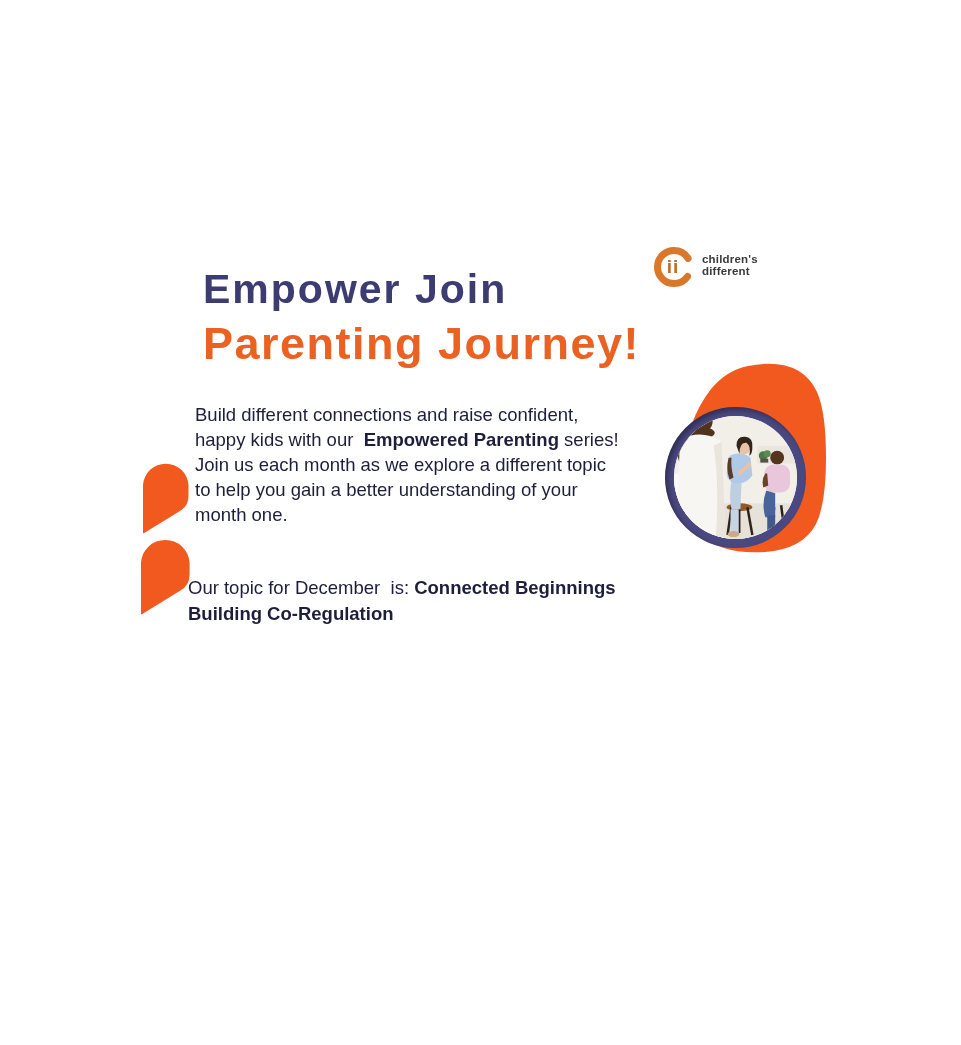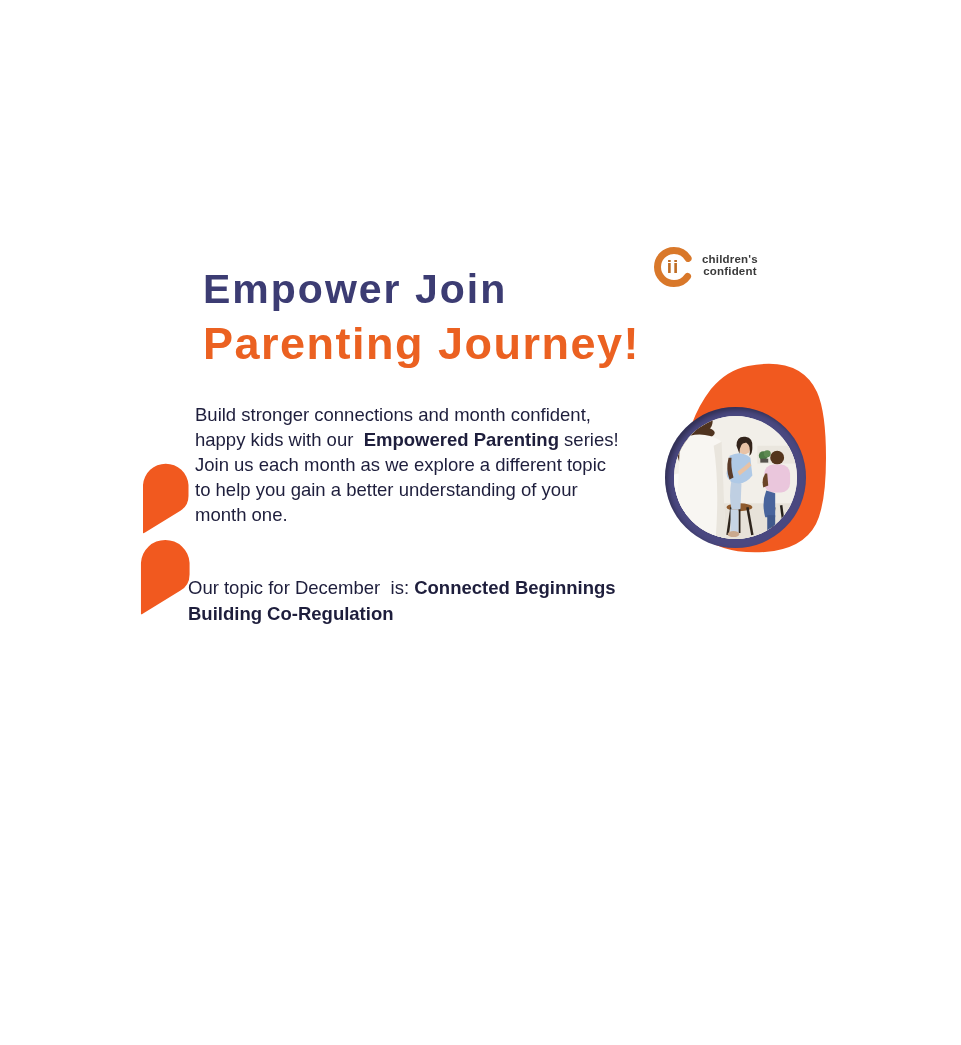--- a/index.html
+++ b/index.html
@@ -13,21 +13,21 @@
 
   
   .logo{position:absolute;left:652px;top:245px;display:flex;align-items:flex-start;}
   .logo-c{position:relative;width:44px;height:44px;}
   .logo-ii{
     position:absolute;left:0;top:0;width:44px;height:44px;
     display:flex;align-items:center;justify-content:center;
     font-weight:bold;font-size:19px;letter-spacing:1px;color:#c06d24;
     padding-right:2px;box-sizing:border-box;
   }
-  .logo-text{margin-left:6px;margin-top:8px;line-height:12px;text-align:center;}
+  .logo-text{margin-left:6px;margin-top:8px;line-height:12px;}
   .logo-text div{font-size:11.5px;font-weight:bold;color:#3a3a3a;letter-spacing:0.2px;}
 
   
   .title1{
     position:absolute;left:203px;top:266px;
     font-size:41px;font-weight:bold;letter-spacing:2px;
     color:#3c3c73;white-space:pre;
   }
   .title2{
     position:absolute;left:203px;top:318px;
@@ -73,29 +73,29 @@
 
   <div class="logo">
     <div class="logo-c">
       <svg width="44" height="44" viewBox="0 0 44 44">
         <circle cx="22" cy="22" r="16.5" fill="none" stroke="#d9782a" stroke-width="7" stroke-dasharray="84 20" stroke-dashoffset="-10" stroke-linecap="round"></circle>
       </svg>
       <div class="logo-ii">ii</div>
     </div>
     <div class="logo-text">
       <div>children's</div>
-      <div>confident</div>
+      <div>different</div>
     </div>
   </div>
 
   <div class="title1">Empower Join</div>
   <div class="title2">Parenting Journey!</div>
 
   <div class="intro">
-      <div class="tline"><span>Build stronger connections and month confident,</span></div>
+      <div class="tline"><span>Build different connections and raise confident,</span></div>
       <div class="tline"><span>happy kids with our  </span><span class="b">Empowered Parenting</span><span> series!</span></div>
       <div class="tline"><span>Join us each month as we explore a different topic</span></div>
       <div class="tline"><span>to help you gain a better understanding of your</span></div>
       <div class="tline"><span>month one.</span></div>
     </div>
 
   <div class="topic">
       <div class="tline"><span>Our topic for December  is: </span><span class="b">Connected Beginnings</span></div>
       <div class="tline"><span class="b">Building Co-Regulation</span></div>
     </div>

